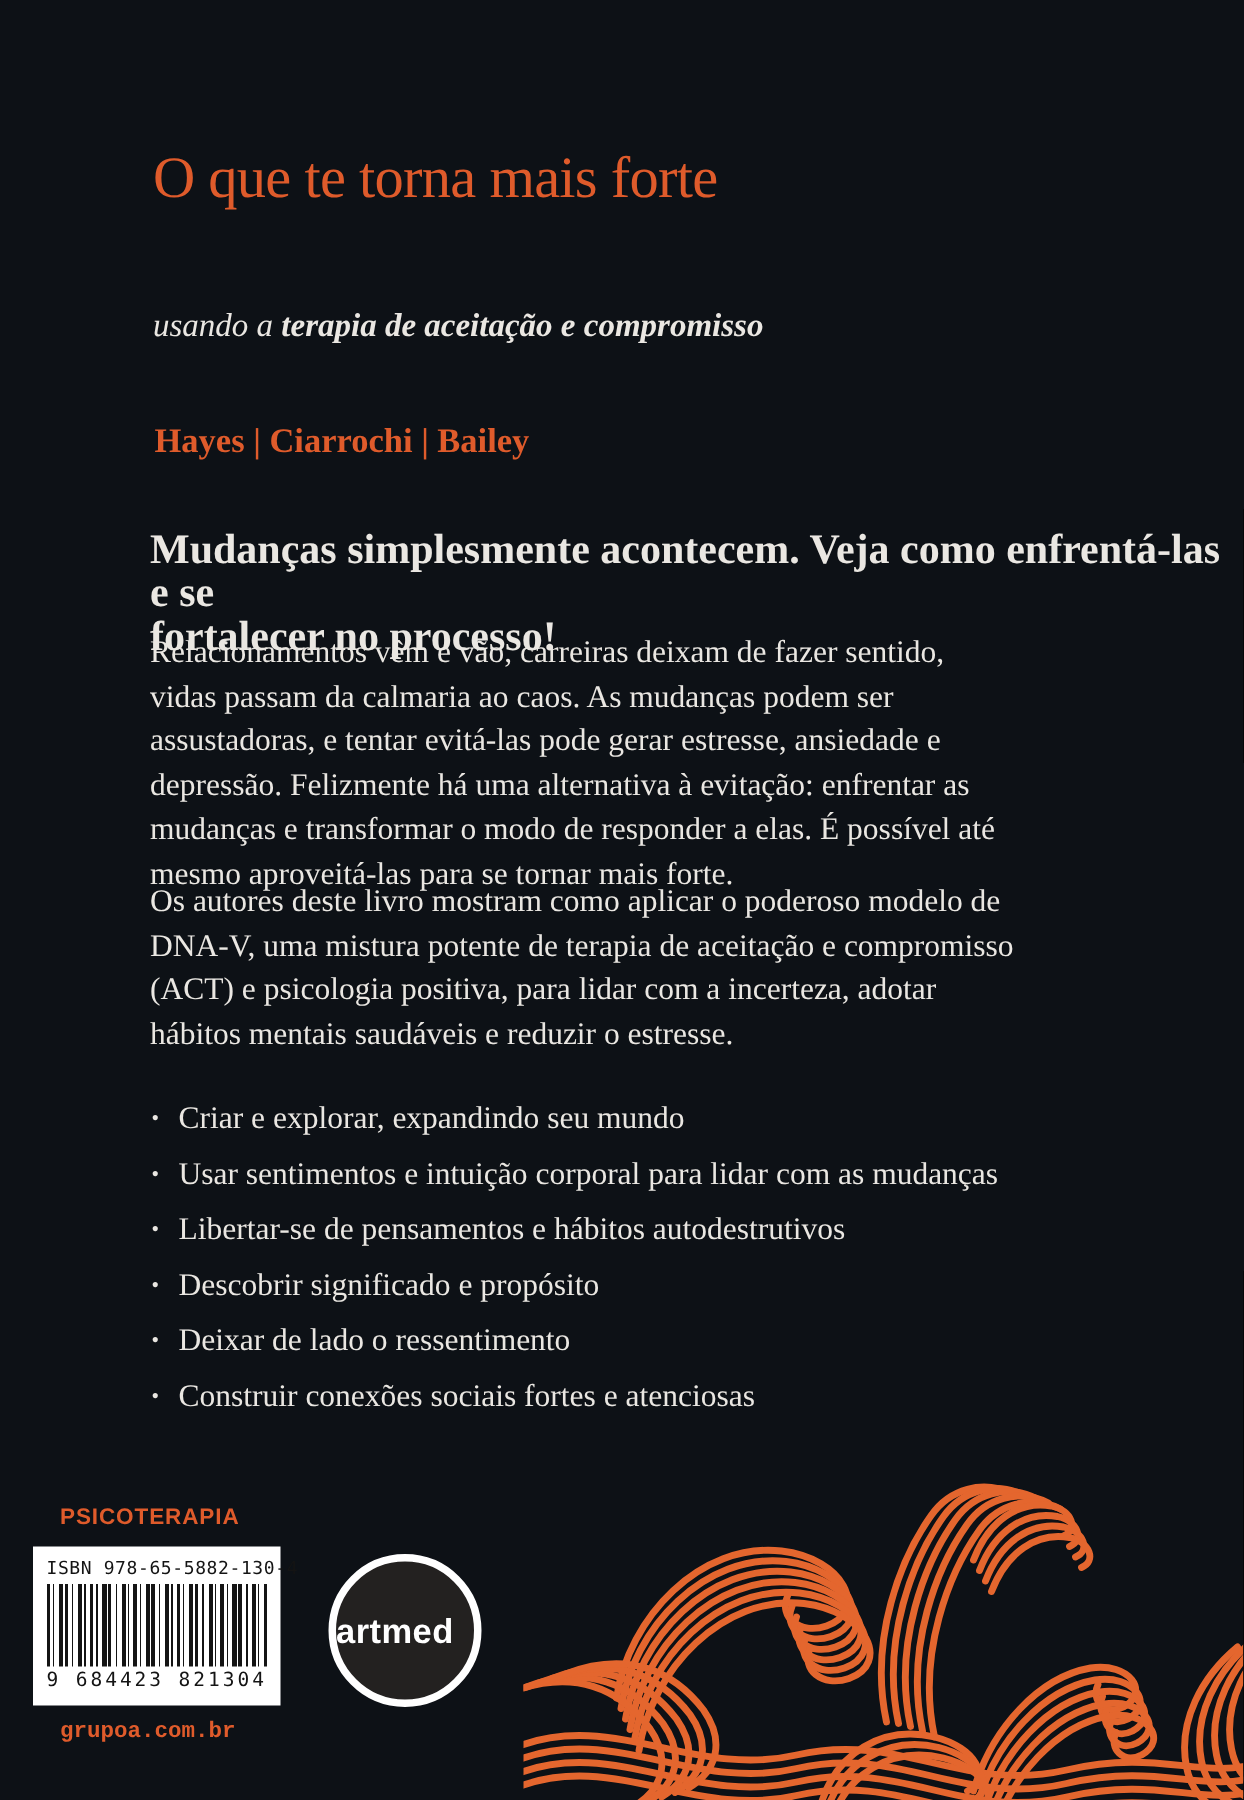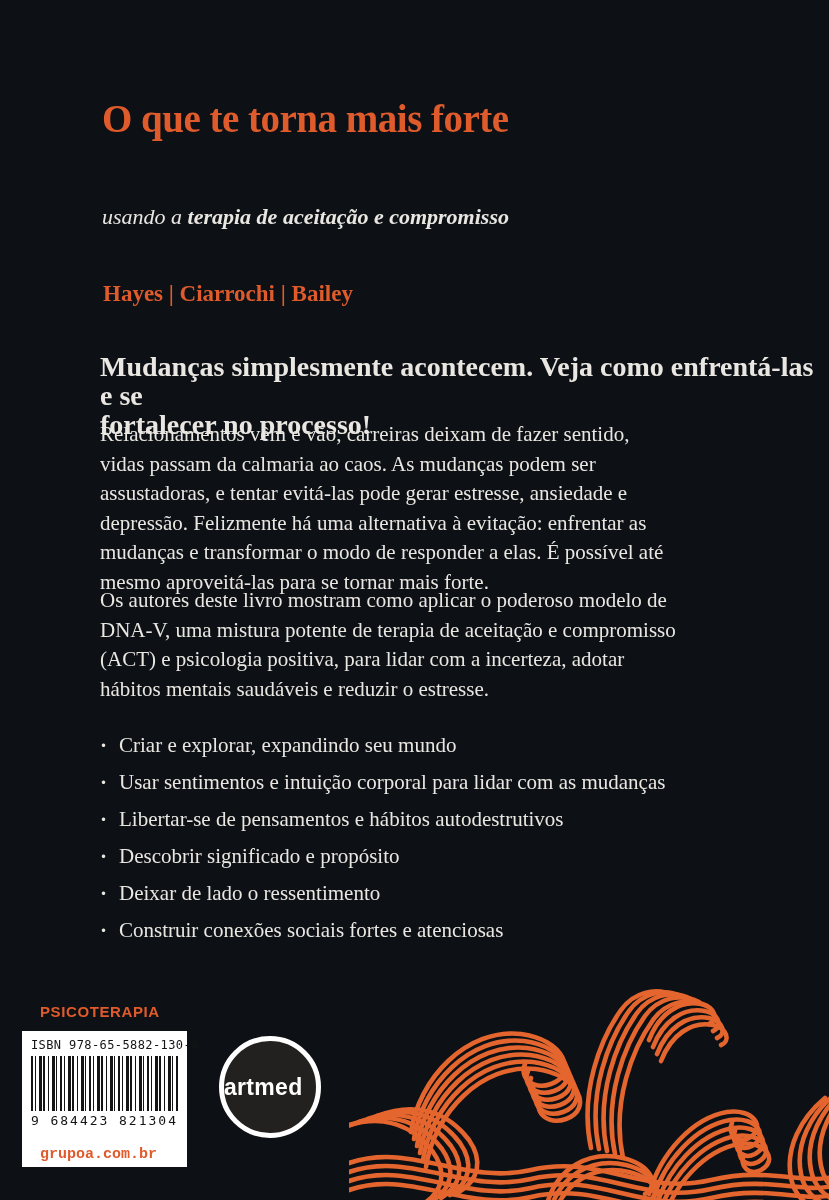--- a/index.html
+++ b/index.html
@@ -15,21 +15,21 @@
   .cover{
     position:relative;
     width:829px;height:1200px;
     background:var(--background);
     overflow:hidden;
     font-family:"Liberation Serif", serif;
   }
   .cover *{margin:0;}
   .title{
     position:absolute;left:102px;top:96px;
-    font-size:39px;font-weight:700;letter-spacing:-0.5px;
+    font-size:39px;font-weight:400;letter-spacing:-0.5px;
     color:var(--accent);
   }
   .subtitle{
     position:absolute;left:102px;top:164px;
     font-size:22px;font-style:italic;line-height:35px;
     color:var(--text);
   }
   .subtitle strong{font-weight:700;}
   .authors{
     position:absolute;left:103px;top:281px;
@@ -64,21 +64,21 @@
     font-weight:700;
   }
   .category{
     position:absolute;left:40px;top:1003px;
     font-family:"Liberation Sans", sans-serif;
     font-size:15px;font-weight:700;letter-spacing:0.6px;
     color:var(--accent);
   }
   .barcode{
     position:absolute;left:22px;top:1031px;
-    width:165px;height:136px;background:var(--barcode-bg);
+    width:165px;height:106px;background:var(--barcode-bg);
     box-sizing:border-box;padding:7px 9px 0 9px;
   }
   .barcode .isbn{
     font-family:"DejaVu Sans Mono", monospace;
     font-size:12px;letter-spacing:0.4px;color:var(--barcode-ink);
     text-align:center;white-space:nowrap;
   }
   .barcode .bars{
     height:55px;margin-top:4px;
     background:repeating-linear-gradient(90deg,

